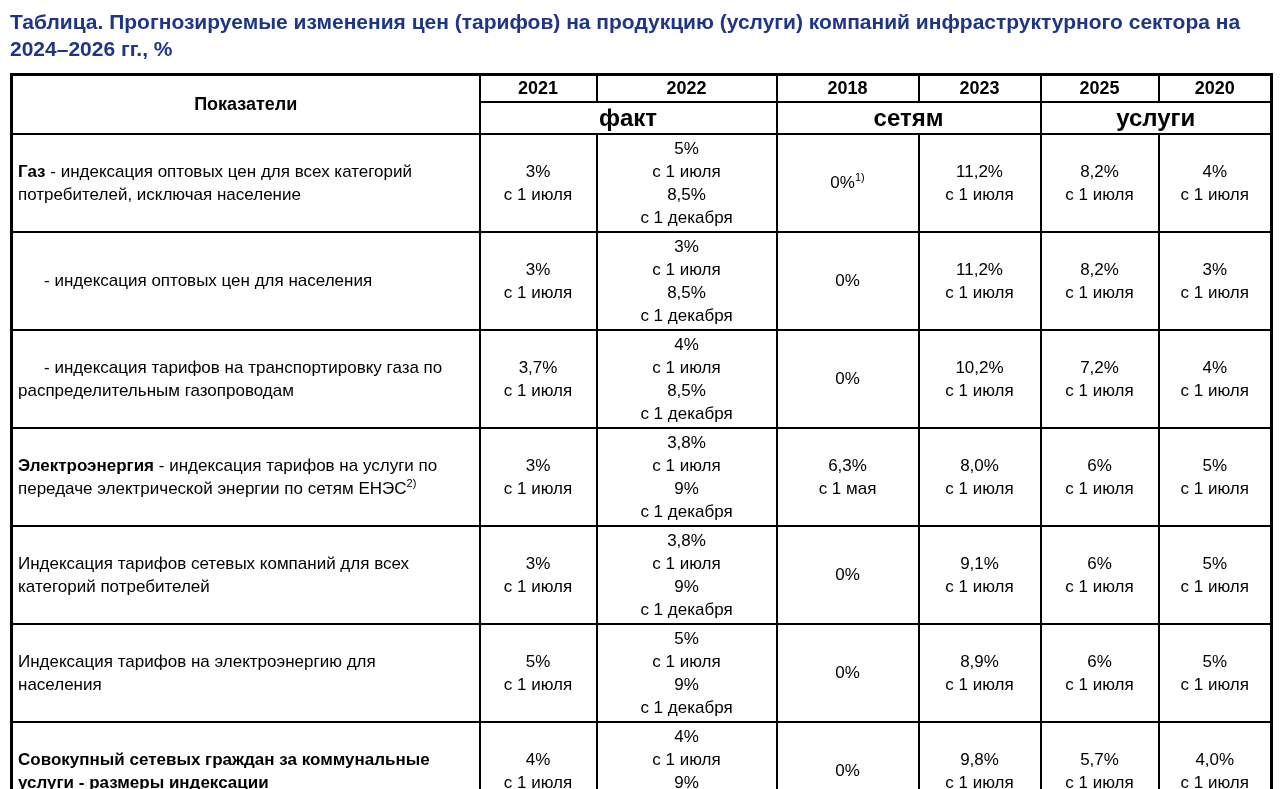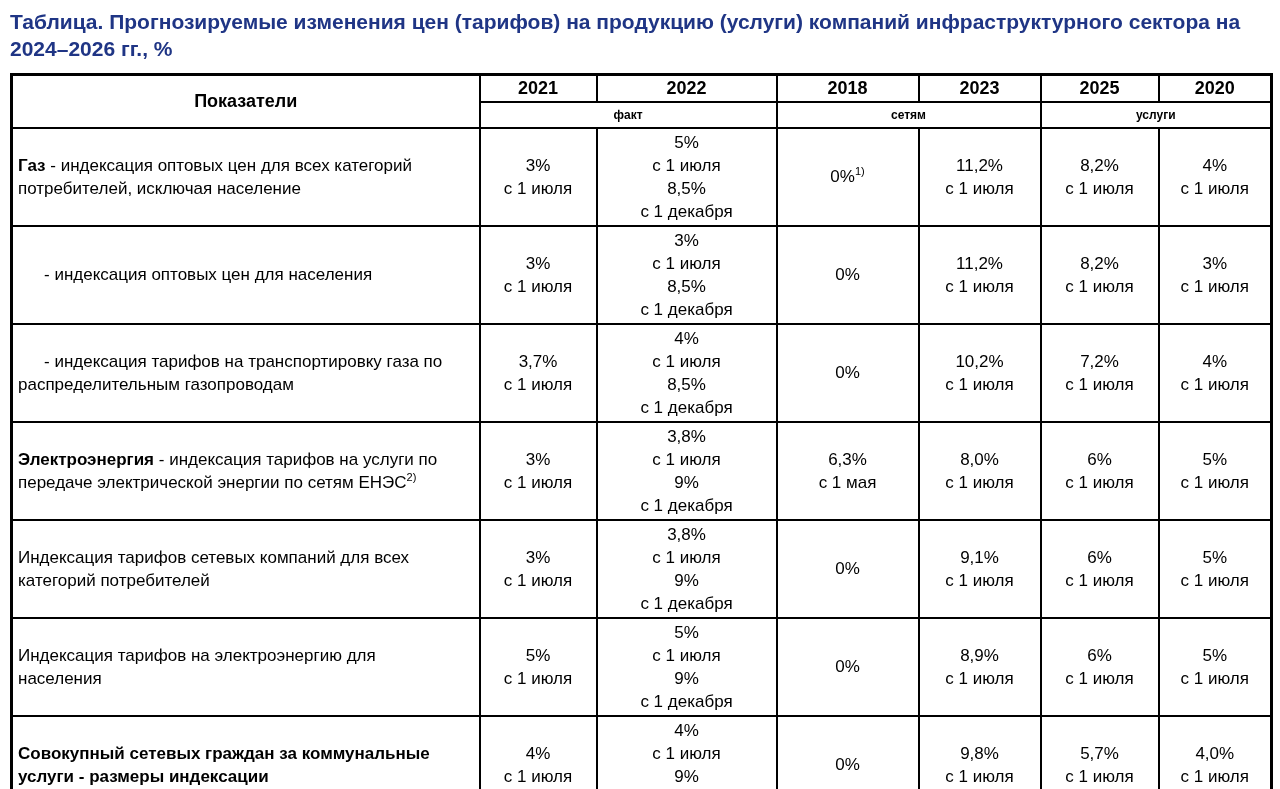--- a/index.html
+++ b/index.html
@@ -41,21 +41,21 @@
     text-align: center;
   }
   th.year-head {
     font-size: 18px;
     font-weight: bold;
     text-align: center;
     height: 27px;
     padding: 1px 19px;
   }
   th.group-head {
-    font-size: 12px;
+    font-size: 24px;
     font-weight: bold;
     text-align: center;
     height: 26px;
     padding: 1px 6px;
   }
   tbody tr {
     height: 92px;
   }
   td.indicator-cell {
     text-align: left;

